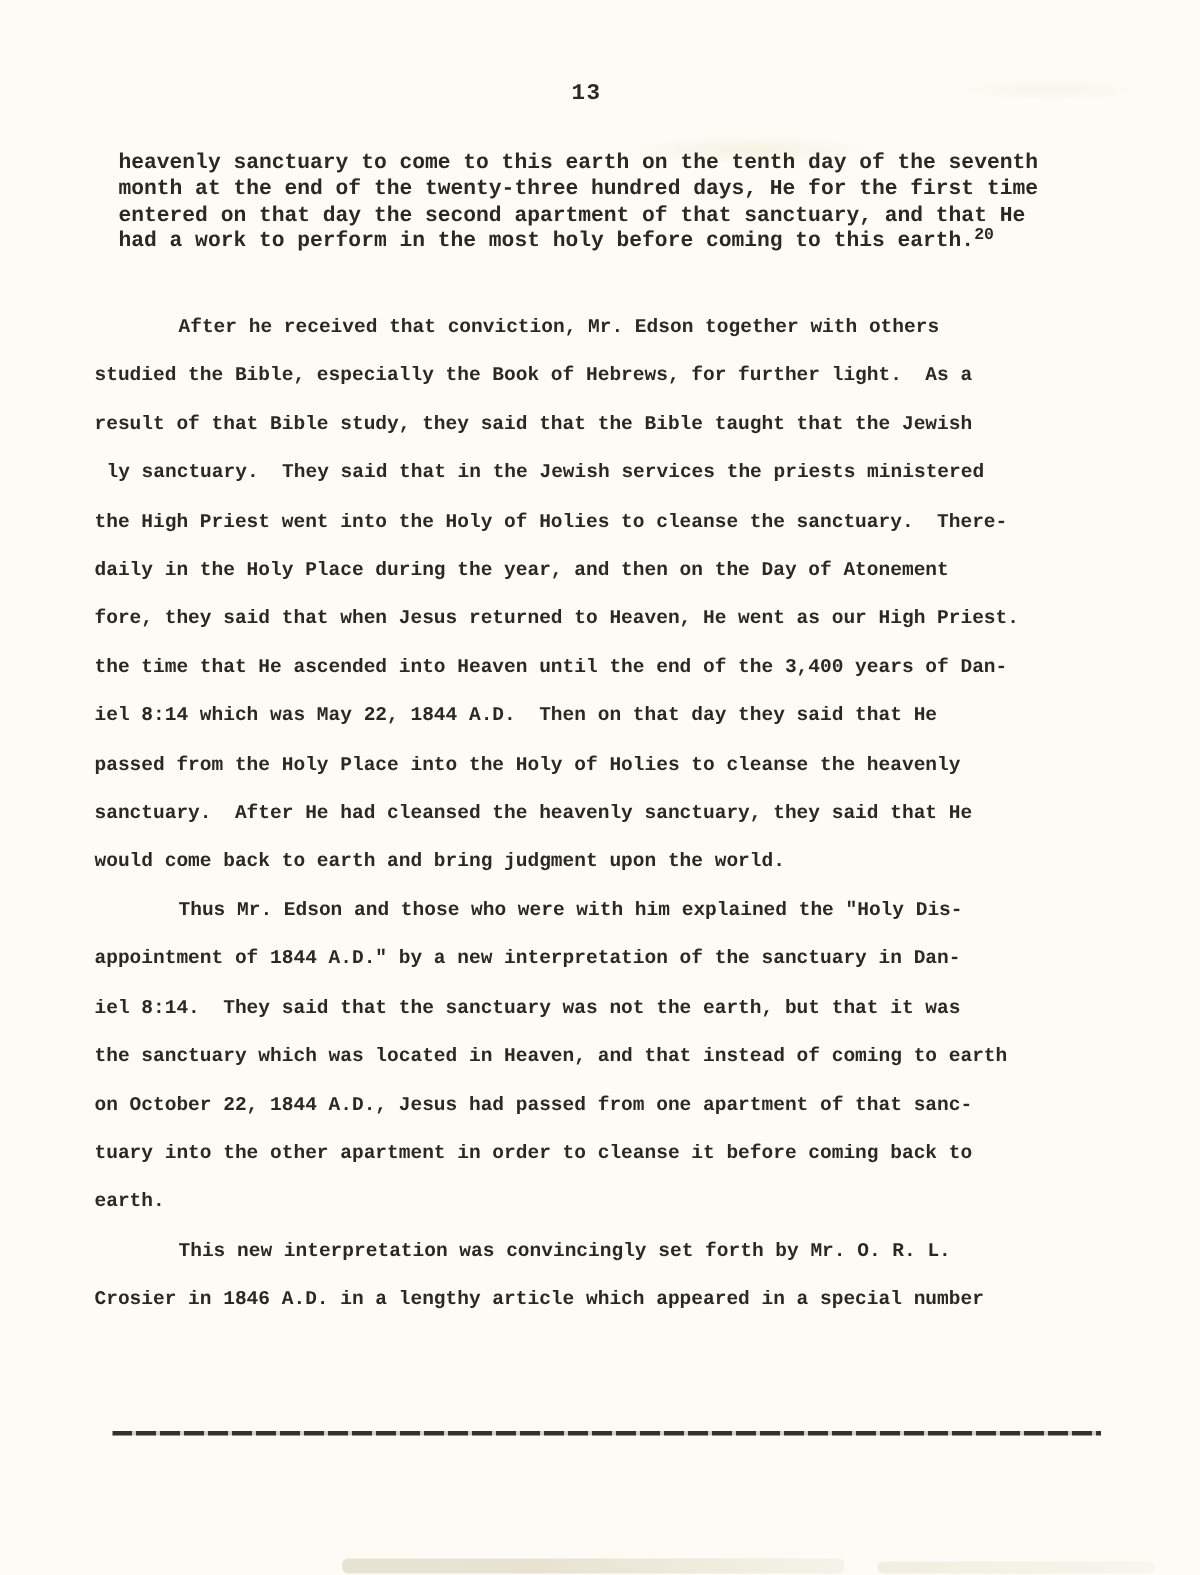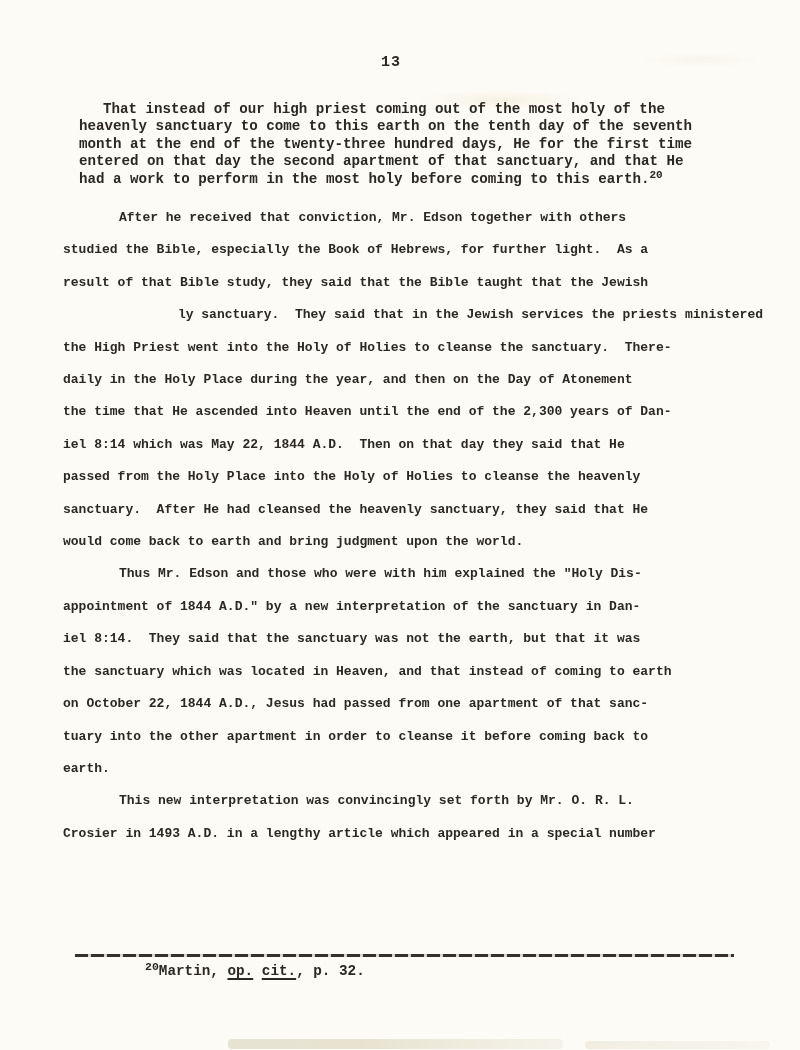--- a/index.html
+++ b/index.html
@@ -33,21 +33,21 @@
     line-height: 17.4px;
   }
   .quote .ind1 { padding-left: 24px; }
   .bodytext {
     position: absolute;
     top: 202px; left: 63px; width: 700px;
     font-size: 13px; font-weight: 700;
     line-height: 32.4px;
   }
   .bodytext .ind1 { padding-left: 56px; }
-  .bodytext .ind2 { padding-left: 8px; text-align: right; }
+  .bodytext .ind2 { padding-left: 8px; }
   sup.fnref {
     font-size: 11px; font-weight: 700;
     position: relative; top: 1px;
     vertical-align: super; line-height: 0;
   }
   .fnrule {
     position: absolute;
     top: 954px; left: 75px;
     width: 659px; height: 3px;
     background: repeating-linear-gradient(90deg,
@@ -87,50 +87,49 @@
   }
 </style>
 </head>
 <body>
 
 <div class="page">
 
   <div class="pageno">13</div>
 
   <div class="quote">
-      <div class="line ind1">That instead of our high priest coming out of the most holy of the</div>
       <div class="line">heavenly sanctuary to come to this earth on the tenth day of the seventh</div>
       <div class="line">month at the end of the twenty-three hundred days, He for the first time</div>
       <div class="line">entered on that day the second apartment of that sanctuary, and that He</div>
       <div class="line">had a work to perform in the most holy before coming to this earth.<sup class="fnref">20</sup></div>
     </div>
 
   <div class="bodytext">
       <div class="line ind1">After he received that conviction, Mr. Edson together with others</div>
       <div class="line">studied the Bible, especially the Book of Hebrews, for further light.  As a</div>
       <div class="line">result of that Bible study, they said that the Bible taught that the Jewish</div>
       <div class="line ind2">ly sanctuary.  They said that in the Jewish services the priests ministered</div>
       <div class="line">the High Priest went into the Holy of Holies to cleanse the sanctuary.  There-</div>
       <div class="line">daily in the Holy Place during the year, and then on the Day of Atonement</div>
-      <div class="line">the time that He ascended into Heaven until the end of the 2,300 years of Dan-</div>
+      <div class="line">fore, they said that when Jesus returned to Heaven, He went as our High Priest.</div>
+      <div class="line">the time that He ascended into Heaven until the end of the 3,400 years of Dan-</div>
       <div class="line">iel 8:14 which was May 22, 1844 A.D.  Then on that day they said that He</div>
       <div class="line">passed from the Holy Place into the Holy of Holies to cleanse the heavenly</div>
       <div class="line">sanctuary.  After He had cleansed the heavenly sanctuary, they said that He</div>
       <div class="line">would come back to earth and bring judgment upon the world.</div>
       <div class="line ind1">Thus Mr. Edson and those who were with him explained the "Holy Dis-</div>
       <div class="line">appointment of 1844 A.D." by a new interpretation of the sanctuary in Dan-</div>
       <div class="line">iel 8:14.  They said that the sanctuary was not the earth, but that it was</div>
       <div class="line">the sanctuary which was located in Heaven, and that instead of coming to earth</div>
       <div class="line">on October 22, 1844 A.D., Jesus had passed from one apartment of that sanc-</div>
       <div class="line">tuary into the other apartment in order to cleanse it before coming back to</div>
       <div class="line">earth.</div>
       <div class="line ind1">This new interpretation was convincingly set forth by Mr. O. R. L.</div>
-      <div class="line">Crosier in 1493 A.D. in a lengthy article which appeared in a special number</div>
+      <div class="line">Crosier in 1846 A.D. in a lengthy article which appeared in a special number</div>
     </div>
 
   <div class="fnrule"></div>
 
-  <div class="footnote"><sup class="fnmark">20</sup><span class="fntext"><span>Martin, </span><span class="u">op.</span><span> </span><span class="u">cit.</span><span>, p. 32.</span></span></div>
 
   <div class="smudge a"></div>
   <div class="smudge b"></div>
 
 </div>
 
 </body></html>

